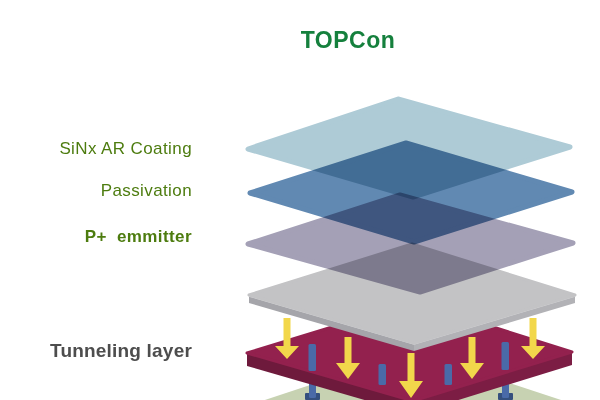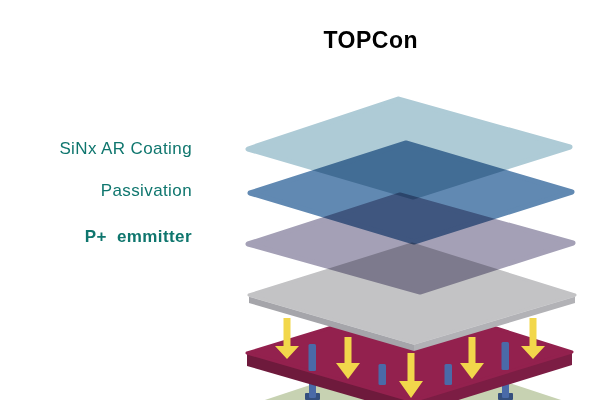--- a/index.html
+++ b/index.html
@@ -9,34 +9,34 @@
     height: 400px;
     background: #ffffff;
     overflow: hidden;
     font-family: "Liberation Sans", sans-serif;
   }
   .diagram-title {
     position: absolute;
     top: 27px;
     left: 278px;
     width: 140px;
-    text-align: right;
+    text-align: center;
     font-size: 23px;
     font-weight: 700;
     letter-spacing: 0.5px;
-    color: #000000;
+    color: #15803d;
   }
   .layer-label {
     position: absolute;
     right: 408px;
     white-space: pre;
     text-align: right;
     font-size: 17px;
     font-weight: 400;
-    color: #0f766e;
+    color: #4d7c0f;
     letter-spacing: 0.4px;
   }
   .layer-label.bold {
     font-size: 19px;
     font-weight: 700;
     color: #4d4d4d;
     letter-spacing: 0.2px;
   }
   .lbl-sinx       { top: 139px; }
   .lbl-passiv     { top: 181px; margin-left: 39px; }
@@ -49,20 +49,21 @@
 </head>
 <body>
 
 <div class="stage">
 
   <div class="diagram-title">TOPCon</div>
 
   <div class="layer-label lbl-sinx">SiNx AR Coating</div>
   <div class="layer-label lbl-passiv">Passivation</div>
   <div class="layer-label lbl-emitter">P+  emmitter</div>
+  <div class="layer-label lbl-tunneling bold">Tunneling layer</div>
 
   <svg class="structure" width="600" height="400" viewBox="0 0 600 400">
 
     <polygon points="413,352 570,404 413,456 256,404" stroke-linejoin="round" stroke-width="2" fill="#c7d2b2" stroke="#c7d2b2"></polygon>
 
     <rect x="305" y="393" width="15" height="7" rx="1" fill="#35507e"></rect>
     <rect x="498" y="393" width="15" height="7" rx="1" fill="#35507e"></rect>
 
     <rect x="309" y="376" width="7" height="22" rx="1.5" fill="#4a6aa8"></rect>
     <rect x="502" y="376" width="7" height="22" rx="1.5" fill="#4a6aa8"></rect>

